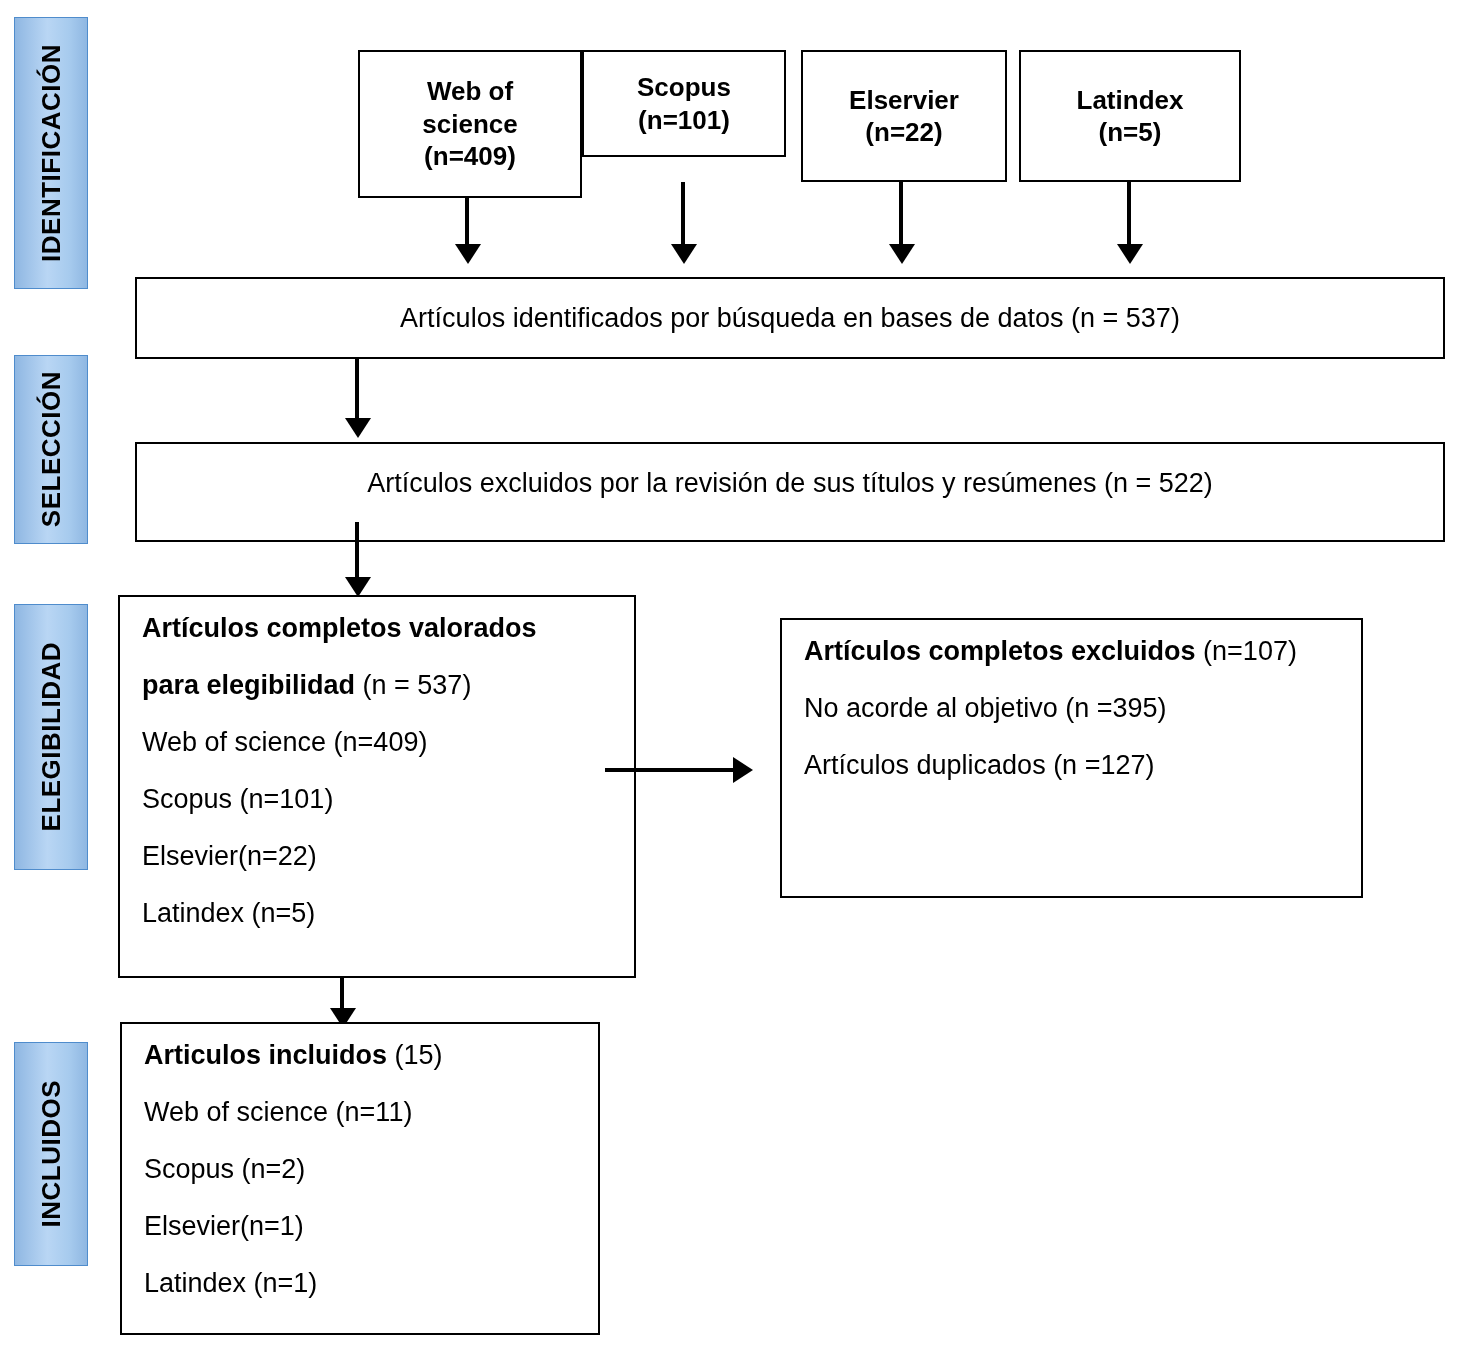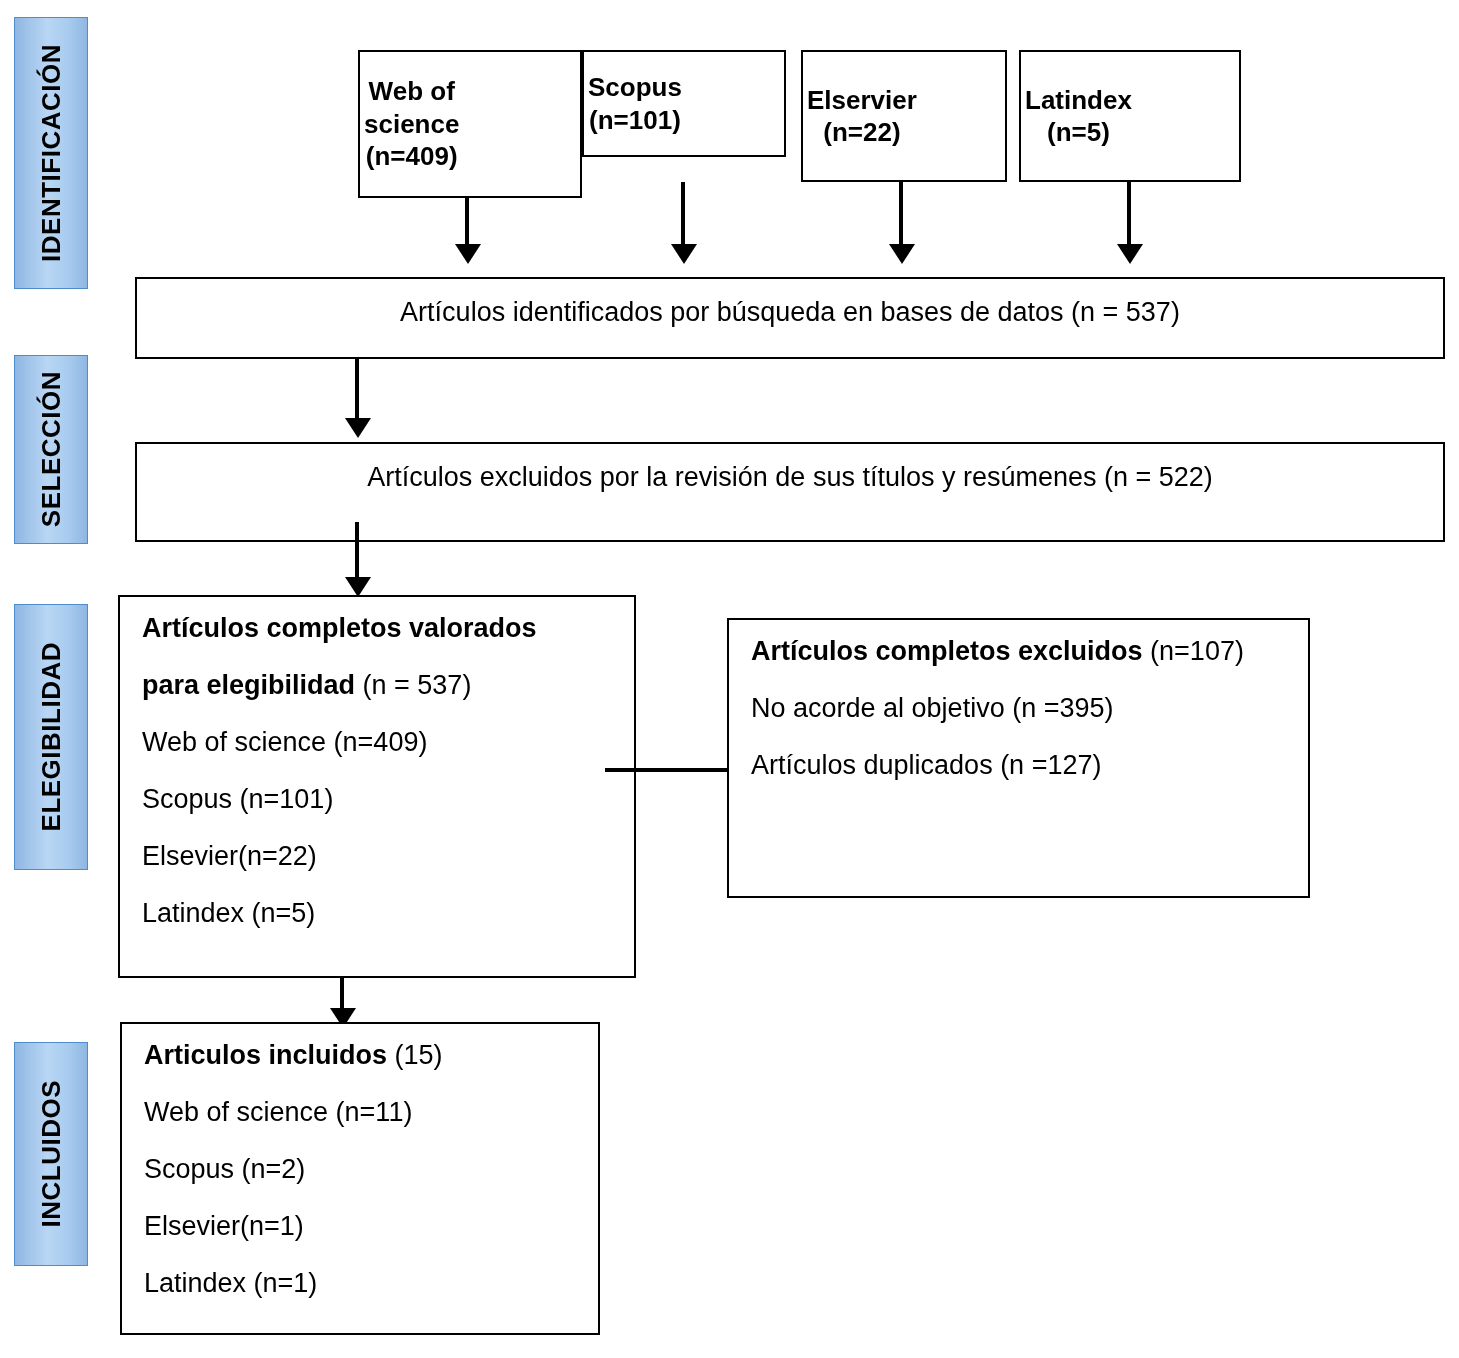--- a/index.html
+++ b/index.html
@@ -43,36 +43,36 @@
   .flowbox {
     position: absolute;
     background: #ffffff;
     border: 2px solid #000000;
     box-sizing: border-box;
   }
 
   .center-box {
     display: flex;
     align-items: center;
-    justify-content: flex-start;
+    justify-content: center;
     text-align: center;
     font-size: 26px;
     font-weight: bold;
     line-height: 1.25;
     padding: 6px 4px;
   }
   .center-box .txt { white-space: pre-line; }
 
   .wide-box {
     display: flex;
     align-items: flex-start;
     justify-content: center;
     text-align: center;
     font-size: 27px;
-    padding-top: 18px;
+    padding-top: 24px;
   }
 
   .list-box {
     padding: 16px 20px 10px 22px;
     font-size: 27px;
   }
   .list-box .line {
     margin: 0 0 26px 0;
     line-height: 1.15;
   }
@@ -184,21 +184,21 @@
     </div>
     <div class="line"><span>Web of science (n=409)</span></div>
     <div class="line"><span>Scopus (n=101)</span></div>
     <div class="line"><span>Elsevier(n=22)</span></div>
     <div class="line"><span>Latindex (n=5)</span></div>
   </div>
 
   <div class="hline" style="left:605px; top:768px; width:130px;"></div>
   <div class="arrow-right" style="left:733px; top:757px;"></div>
 
-  <div class="flowbox list-box" style="left:727px; top:618px; width:583px; height:280px;">
+  <div class="flowbox list-box" style="left:780px; top:618px; width:583px; height:280px;">
     <div class="line">
       <span class="b">Artículos completos excluidos</span><span> (n=107)</span>
     </div>
     <div class="line"><span>No acorde al objetivo (n =395)</span></div>
     <div class="line"><span>Artículos duplicados (n =127)</span></div>
   </div>
 
   <div class="vline" style="left:340px; top:978px; height:34px;"></div>
   <div class="arrow-down" style="left:330px; top:1008px;"></div>
 

